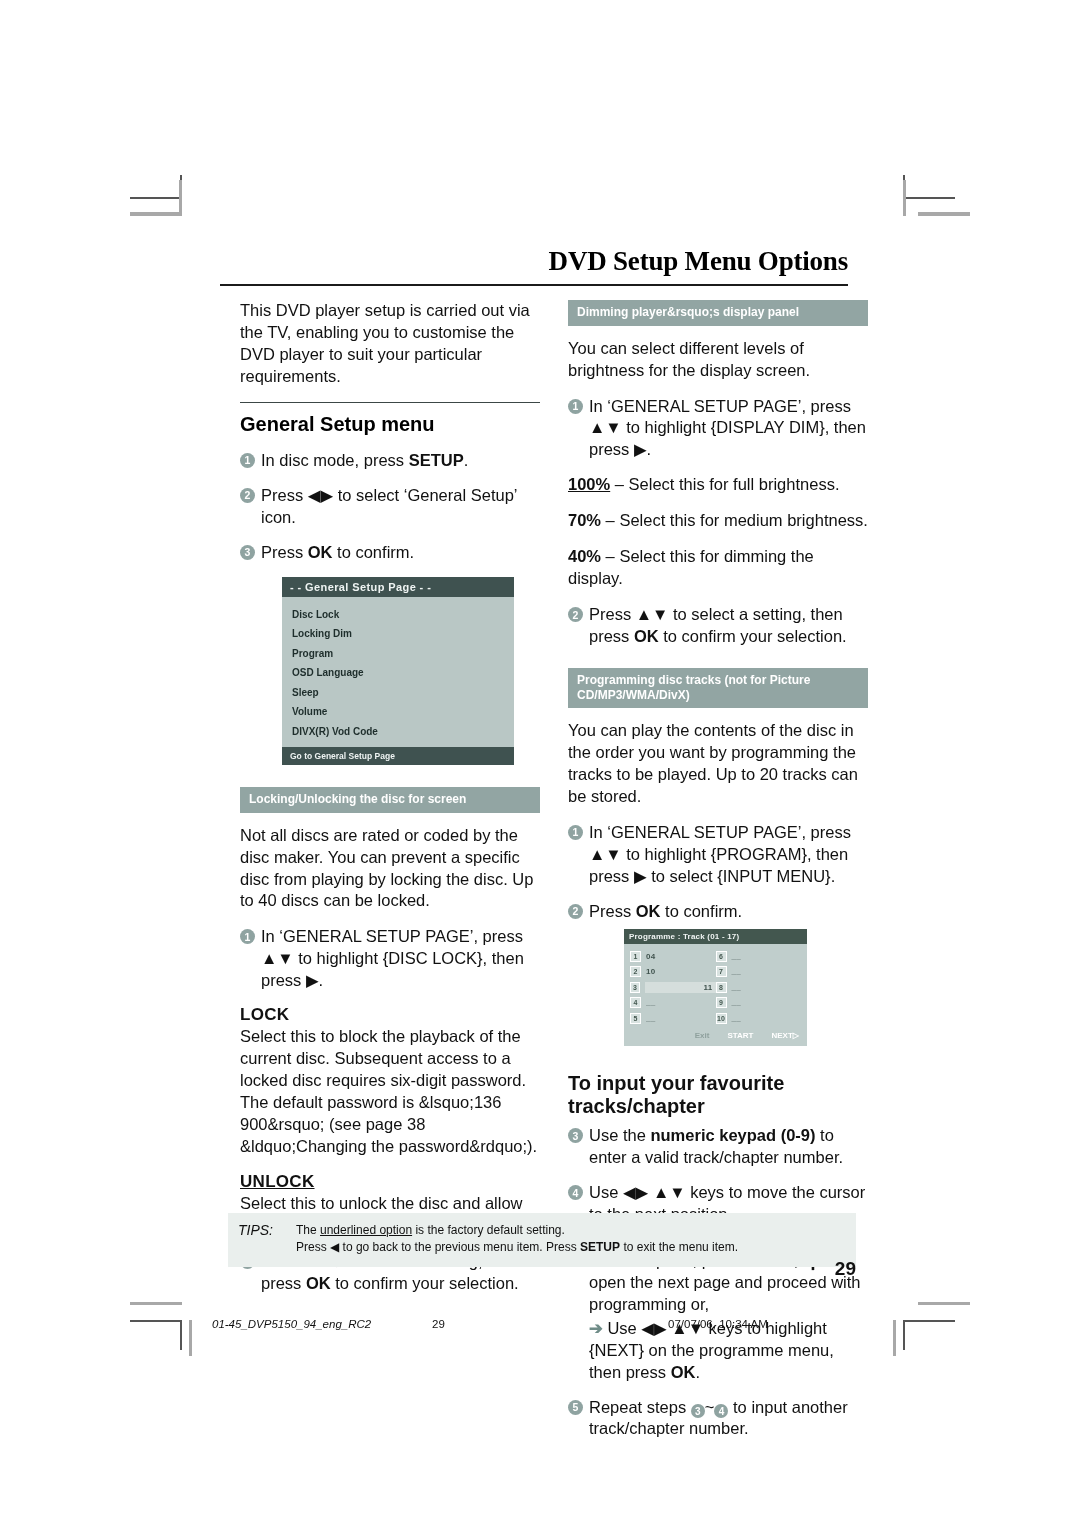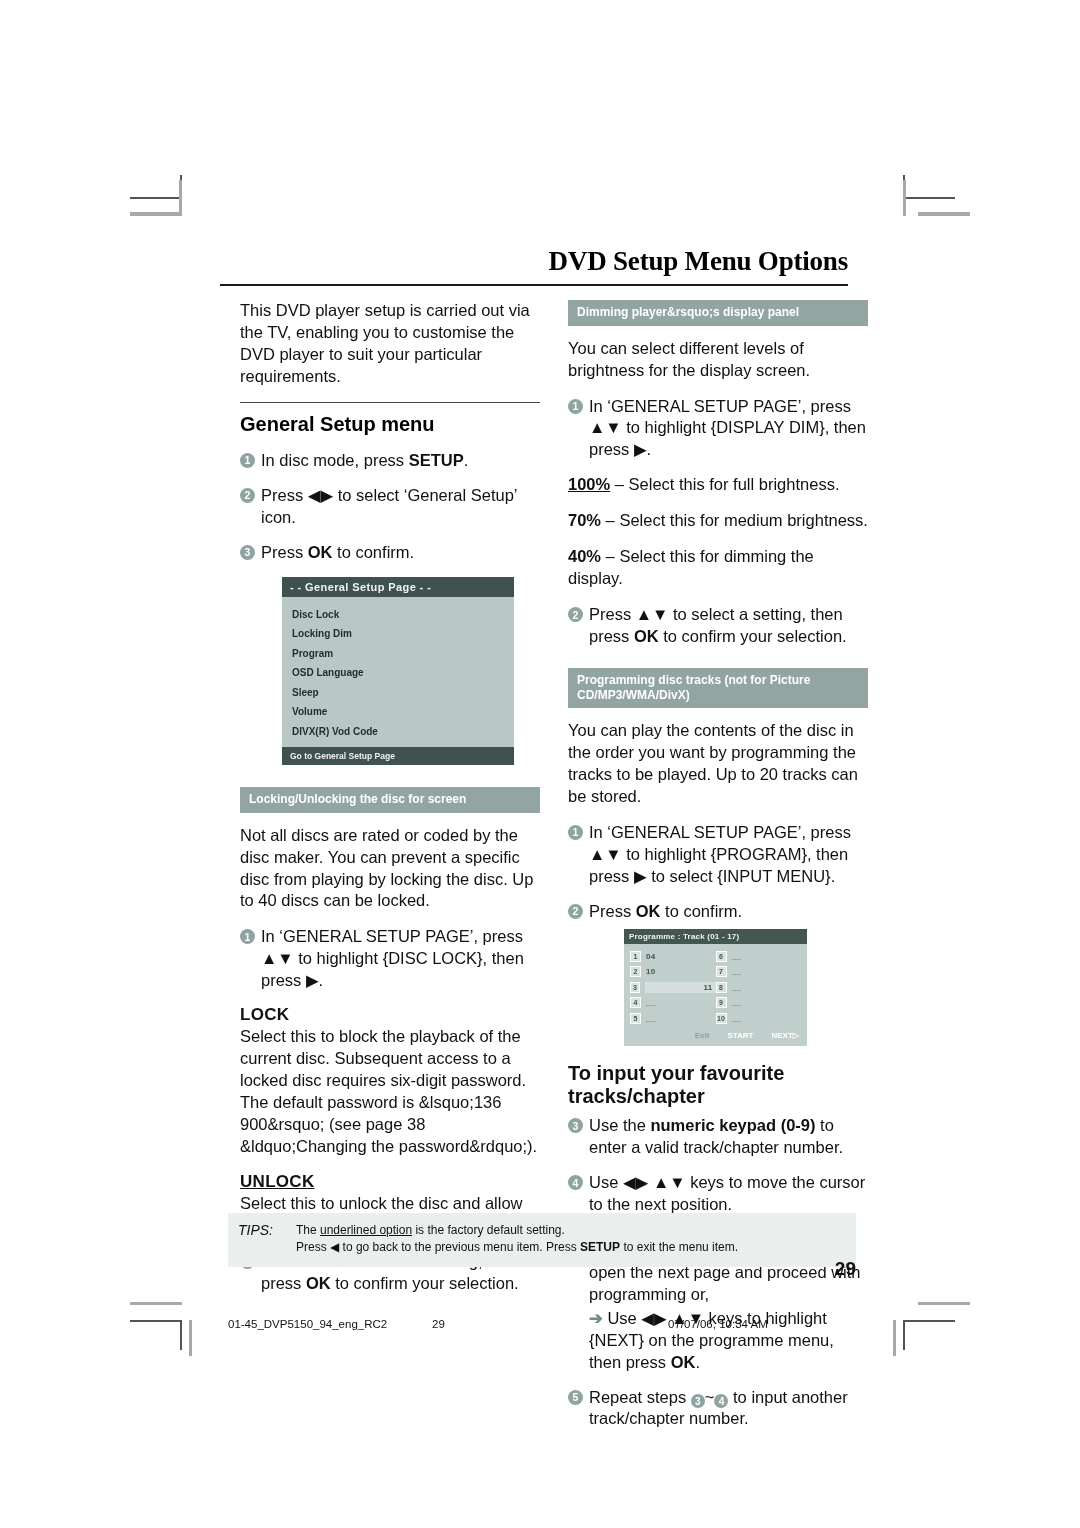--- a/index.html
+++ b/index.html
@@ -109,21 +109,21 @@
   }
   #tips .inner{display:flex;padding-left:10px;}
   #tips .lbl{font-weight:normal;font-style:italic;font-size:14px;width:58px;flex:0 0 auto;}
   #tips .lines{font-size:12px;line-height:1.45;}
 
   #pageno{position:absolute;left:228px;top:1258px;width:628px;text-align:right;
     font-size:19px;font-weight:bold;}
 
   
   #pfoot{position:absolute;left:0;top:1318px;width:1080px;font-size:11.5px;color:#111;}
-  #pfoot .f1{position:absolute;left:228px;top:0;}
+  #pfoot .f1{position:absolute;left:212px;top:0;font-style:italic;}
   #pfoot .f2{position:absolute;left:432px;top:0;}
   #pfoot .f3{position:absolute;left:668px;top:0;}
 </style>
 </head>
 <body>
 
 <div class="page">
 
   <div class="cm" style="left:130px;top:197px;width:52px;height:2px;"></div>
   <div class="cm" style="left:180px;top:175px;width:2px;height:24px;"></div>
@@ -238,21 +238,21 @@
 
     <div class="step">
       <div class="bullet">1</div>
       <div class="txt">In ‘GENERAL SETUP PAGE’, press ▲▼ to highlight {PROGRAM}, then press ▶ to select {INPUT MENU}.</div>
     </div>
     <div class="step" style="margin-bottom:6px;">
       <div class="bullet">2</div>
       <div class="txt">Press <span class="b">OK</span> to confirm.</div>
     </div>
 
-    <div class="prog" style="margin:0 0 16px 56px;">
+    <div class="prog" style="margin:0 0 26px 56px;">
       <div class="prog-title">Programme : Track (01 - 17)</div>
       <div class="prog-grid">
         <div class="prog-col">
           <div class="prow">
               <span class="pnum">1</span>
               <span class="pval">04</span>
             </div>
           <div class="prow">
               <span class="pnum">2</span>
               <span class="pval">10</span>

